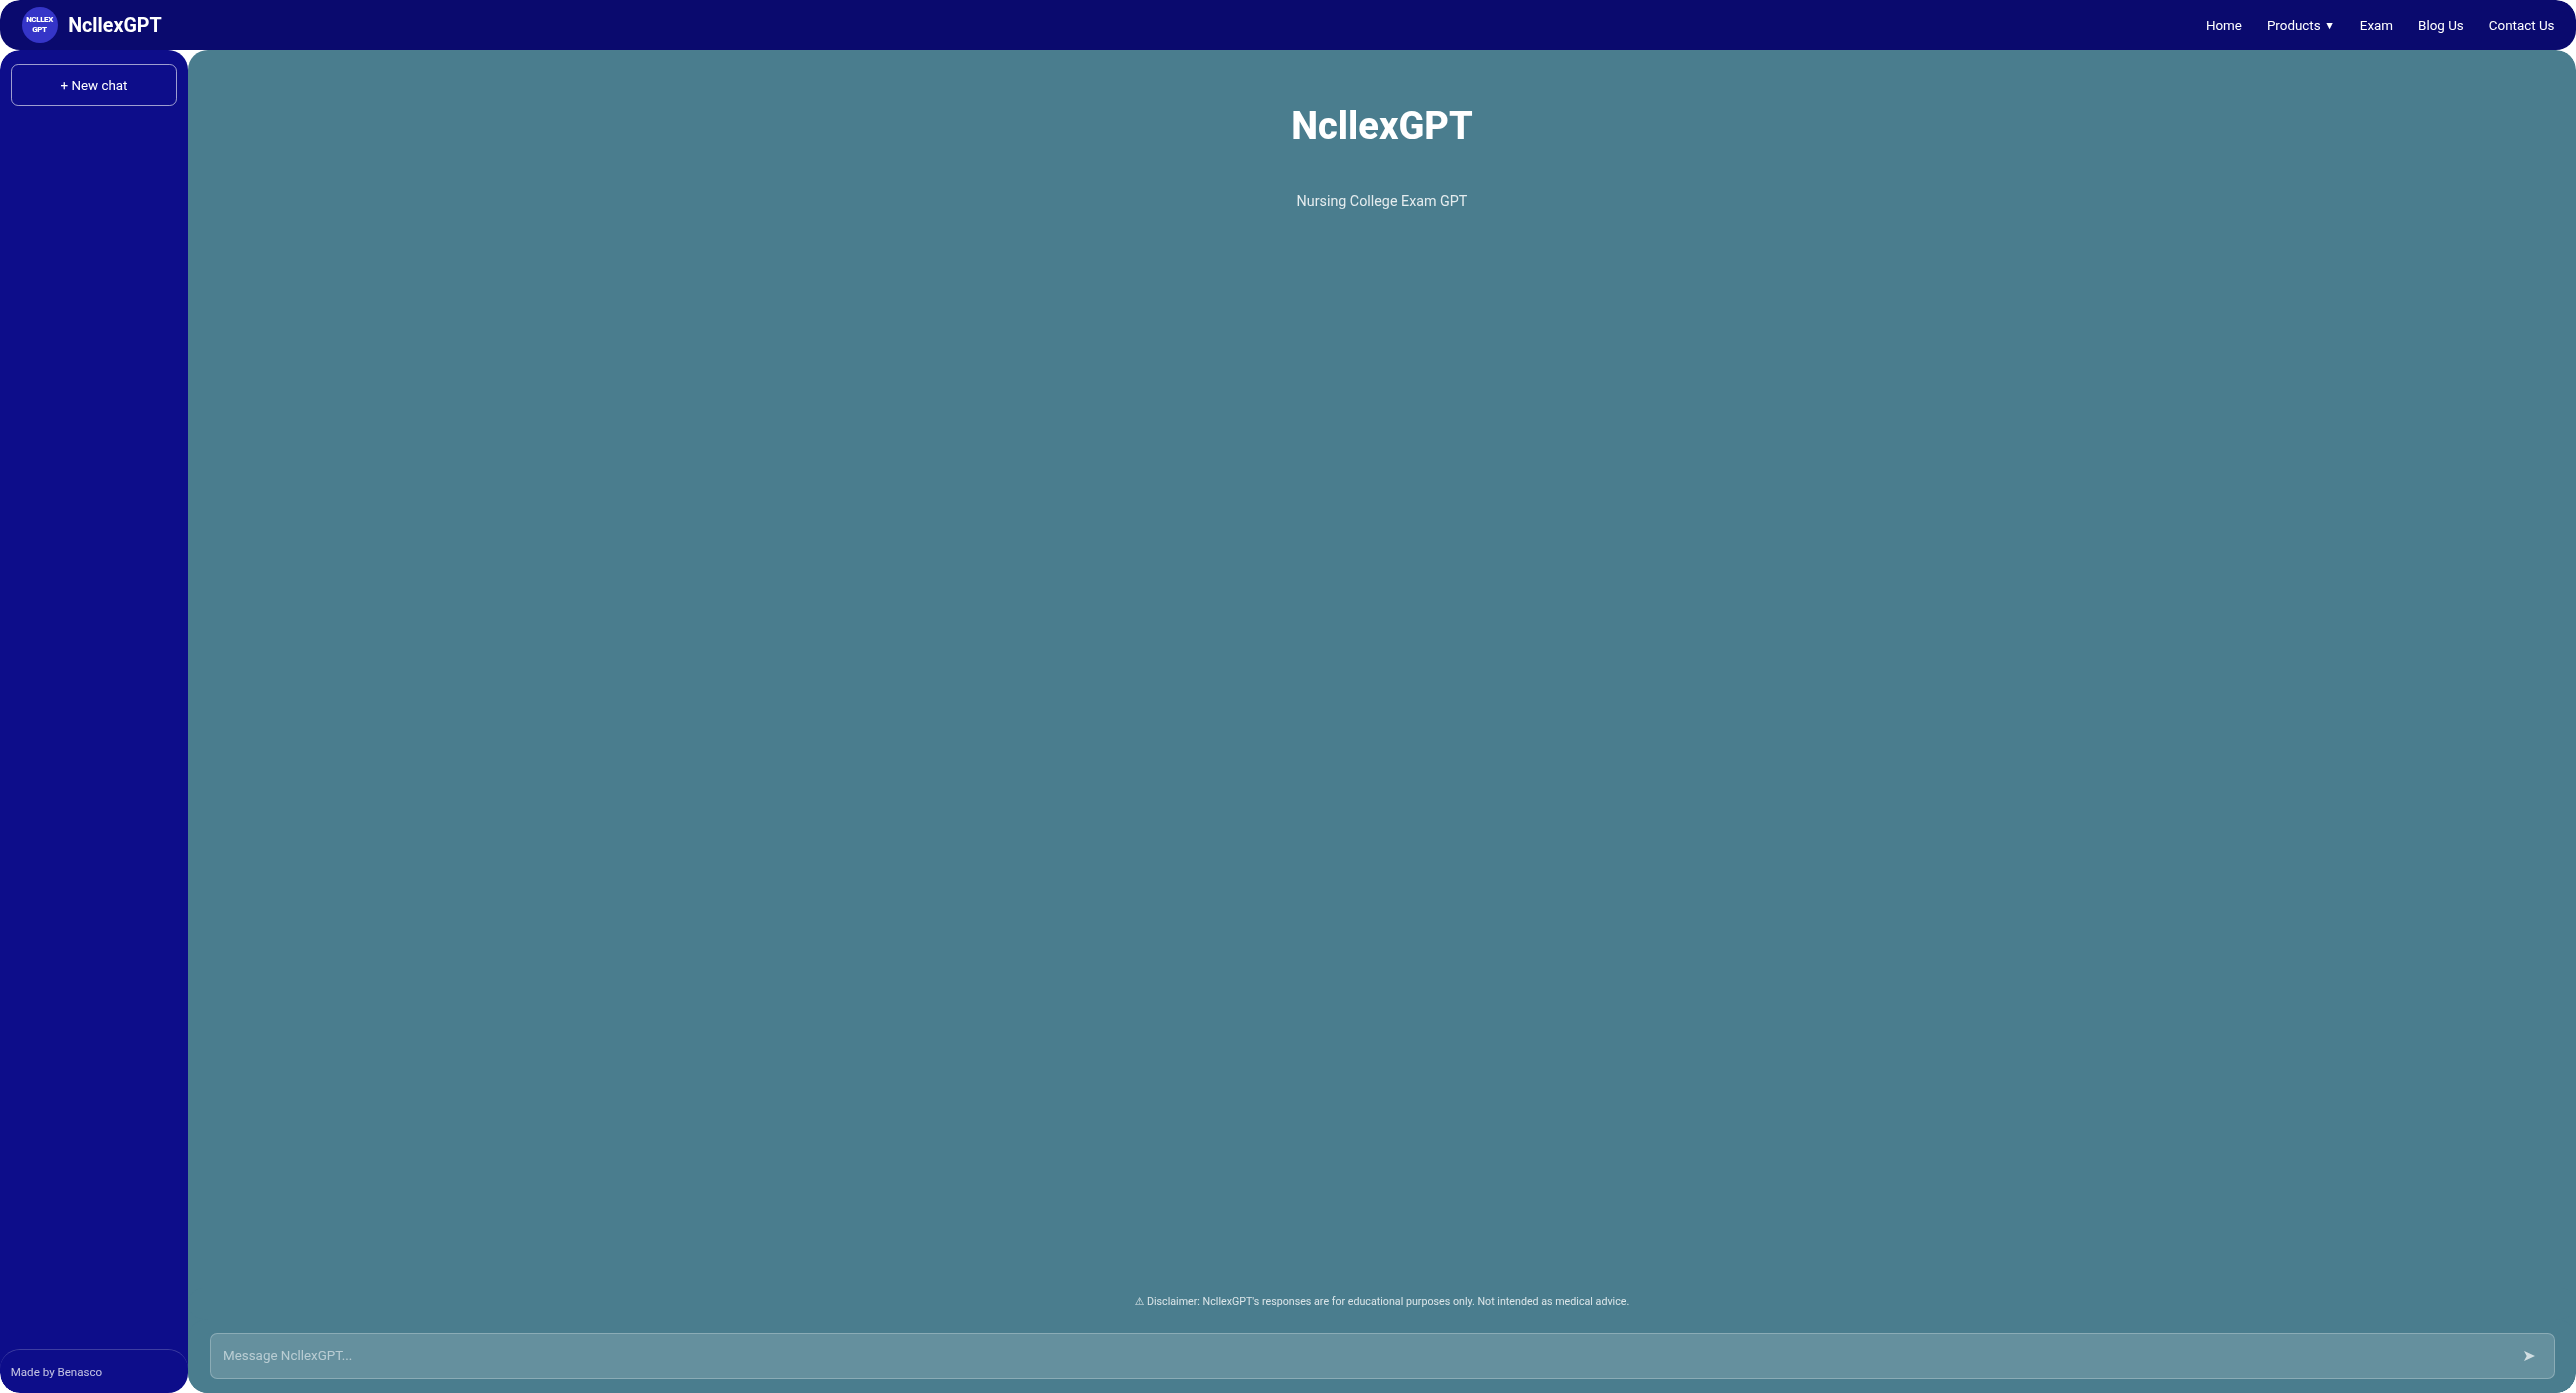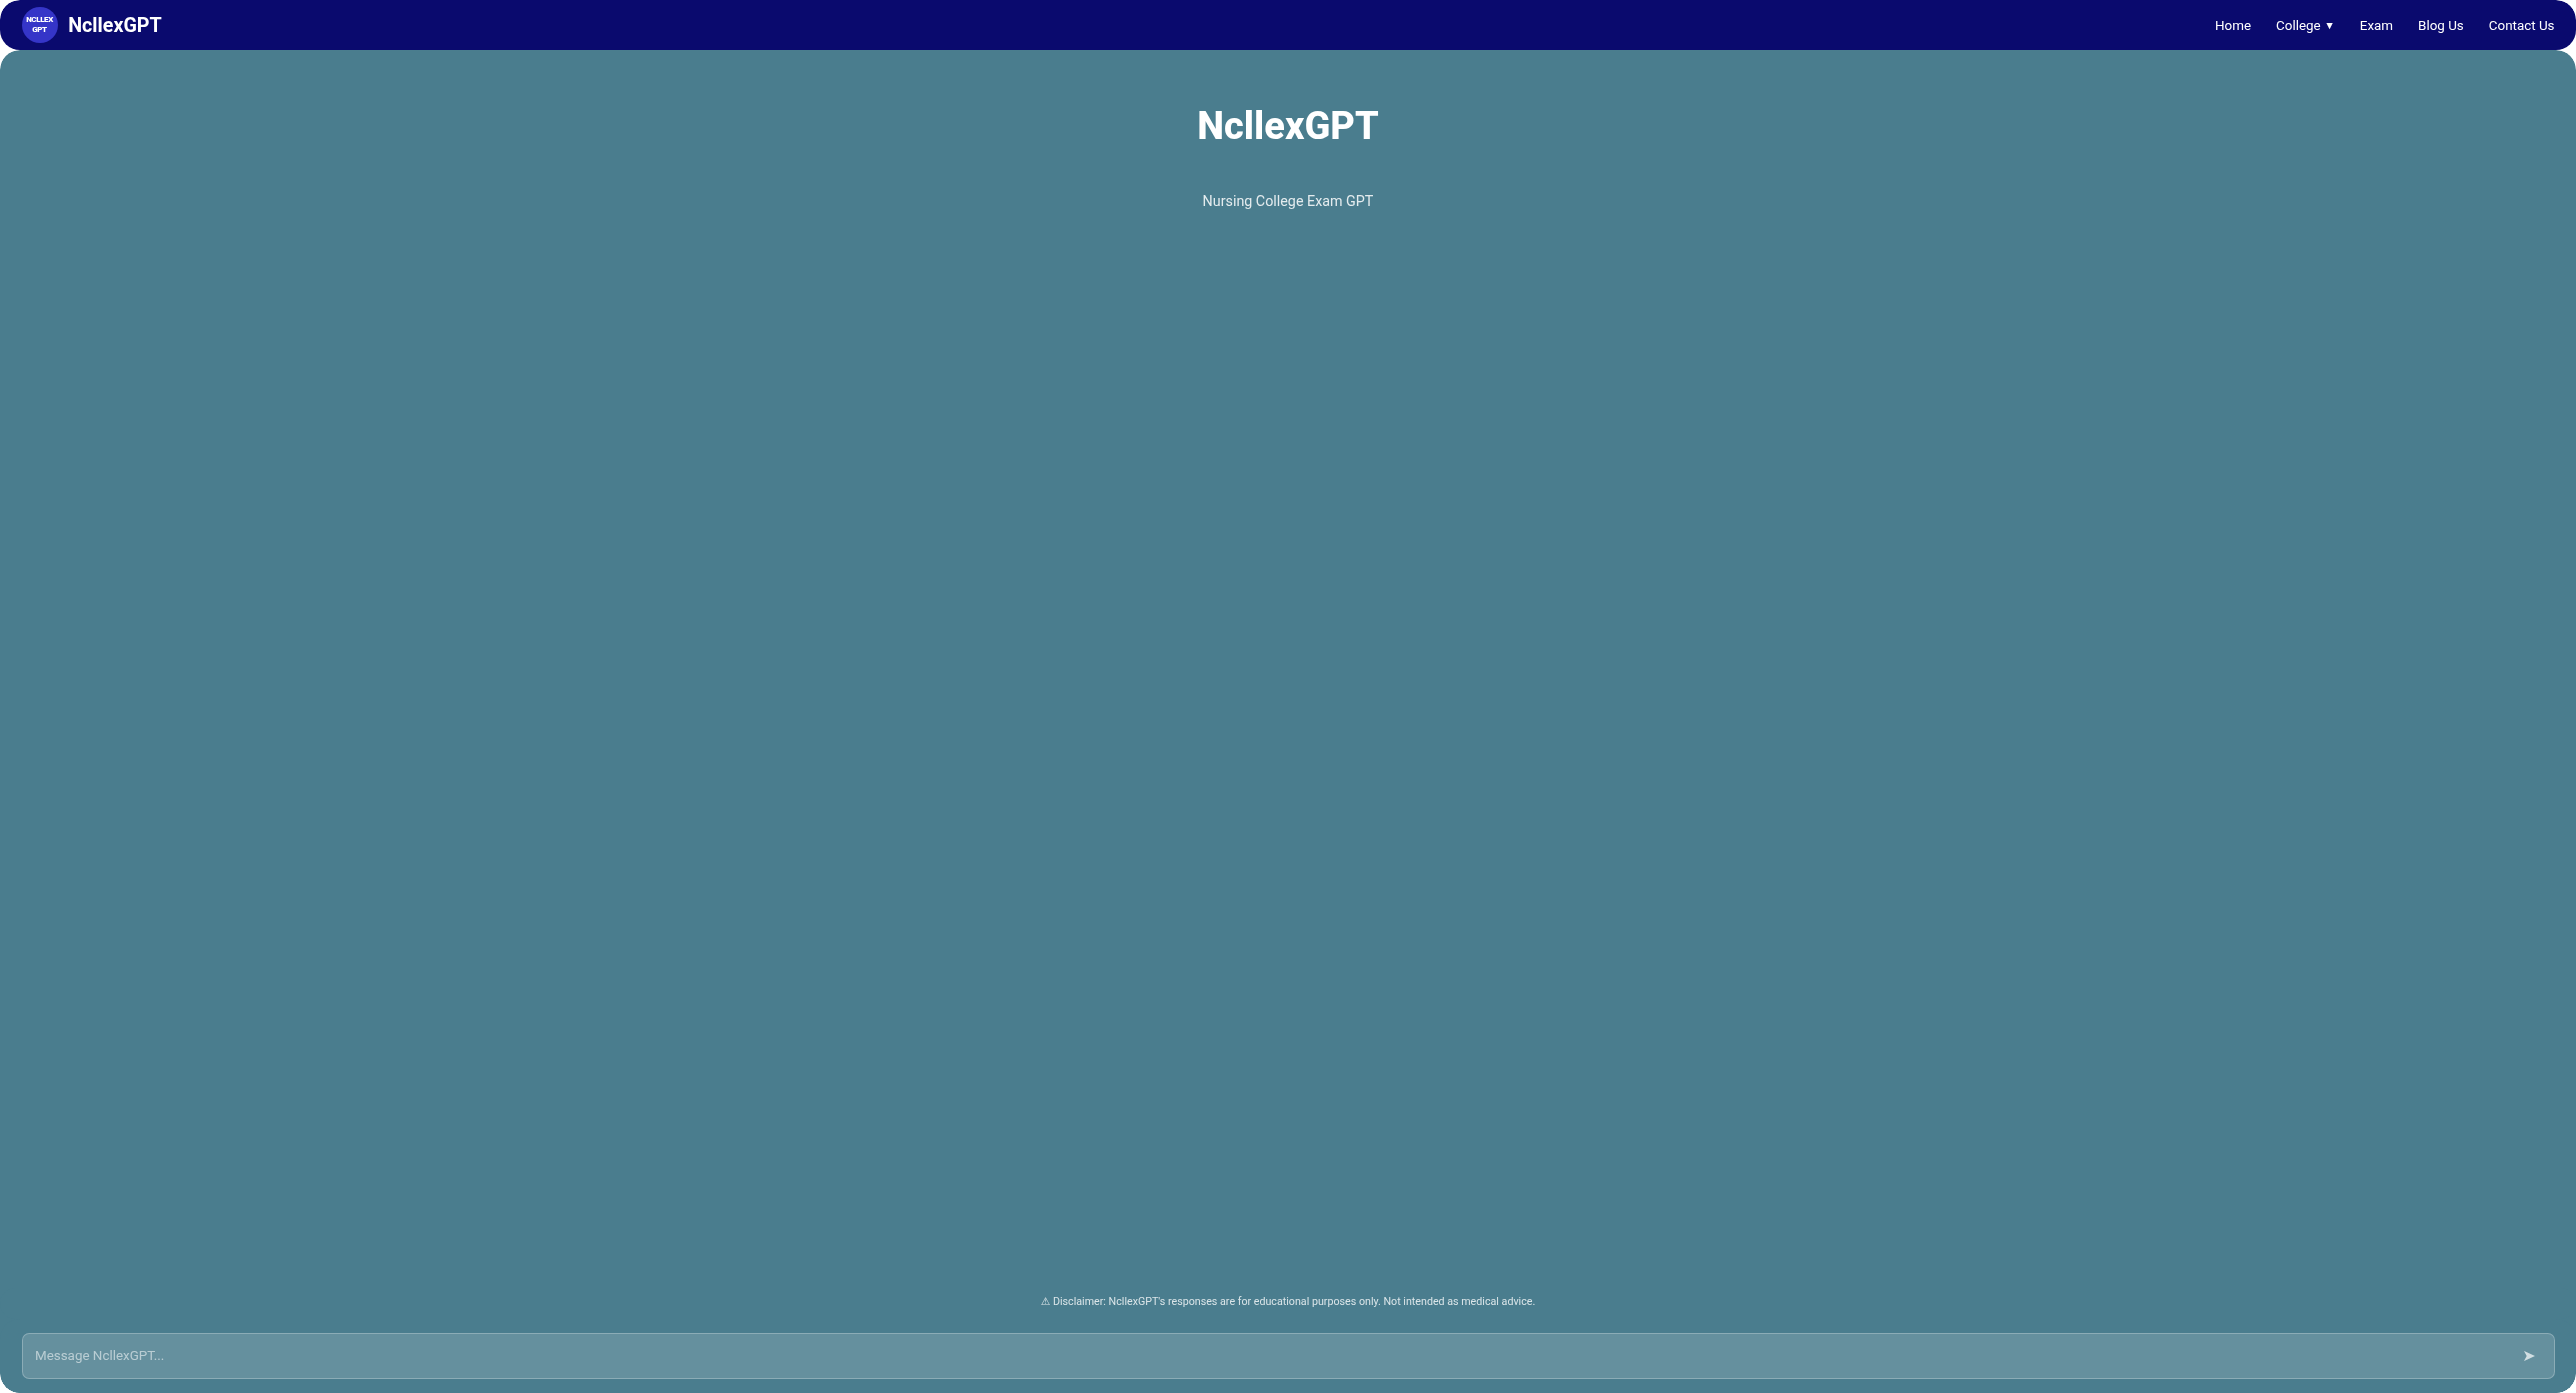--- a/index.html
+++ b/index.html
@@ -218,31 +218,39 @@
 <nav id="navbar">
   <div id="navbar-brand">
     <div id="logo-icon">
       <span style="font-size:8px; font-weight:900; letter-spacing:-0.4px;">NCLLEX GPT</span>
     </div>
     <span id="brand-title">NcllexGPT</span>
   </div>
   <nav id="nav-links">
     <a class="nav-link">Home</a>
     <a class="nav-link" id="products-link">
-      <span>College</span>
+      <span>Products</span>
       <span id="products-chevron">▼</span>
     </a>
     <a class="nav-link">Exam</a>
     <a class="nav-link">Blog Us</a>
     <a class="nav-link">Contact Us</a>
   </nav>
 </nav>
 
 <div id="main-layout">
 
+  <aside id="sidebar">
+    <div id="sidebar-top">
+      <button id="new-chat-button">+ New chat</button>
+    </div>
+    <div id="sidebar-footer">
+      <span>Made by Benasco</span>
+    </div>
+  </aside>
 
   <main id="main-content">
     <div id="chat-area">
       <h1 id="app-title">NcllexGPT</h1>
       <p id="app-subtitle">Nursing College Exam GPT</p>
     </div>
 
     <div id="disclaimer-bar">
       <span>⚠ Disclaimer: NcllexGPT's responses are for educational purposes only. Not intended as medical advice.</span>
     </div>

